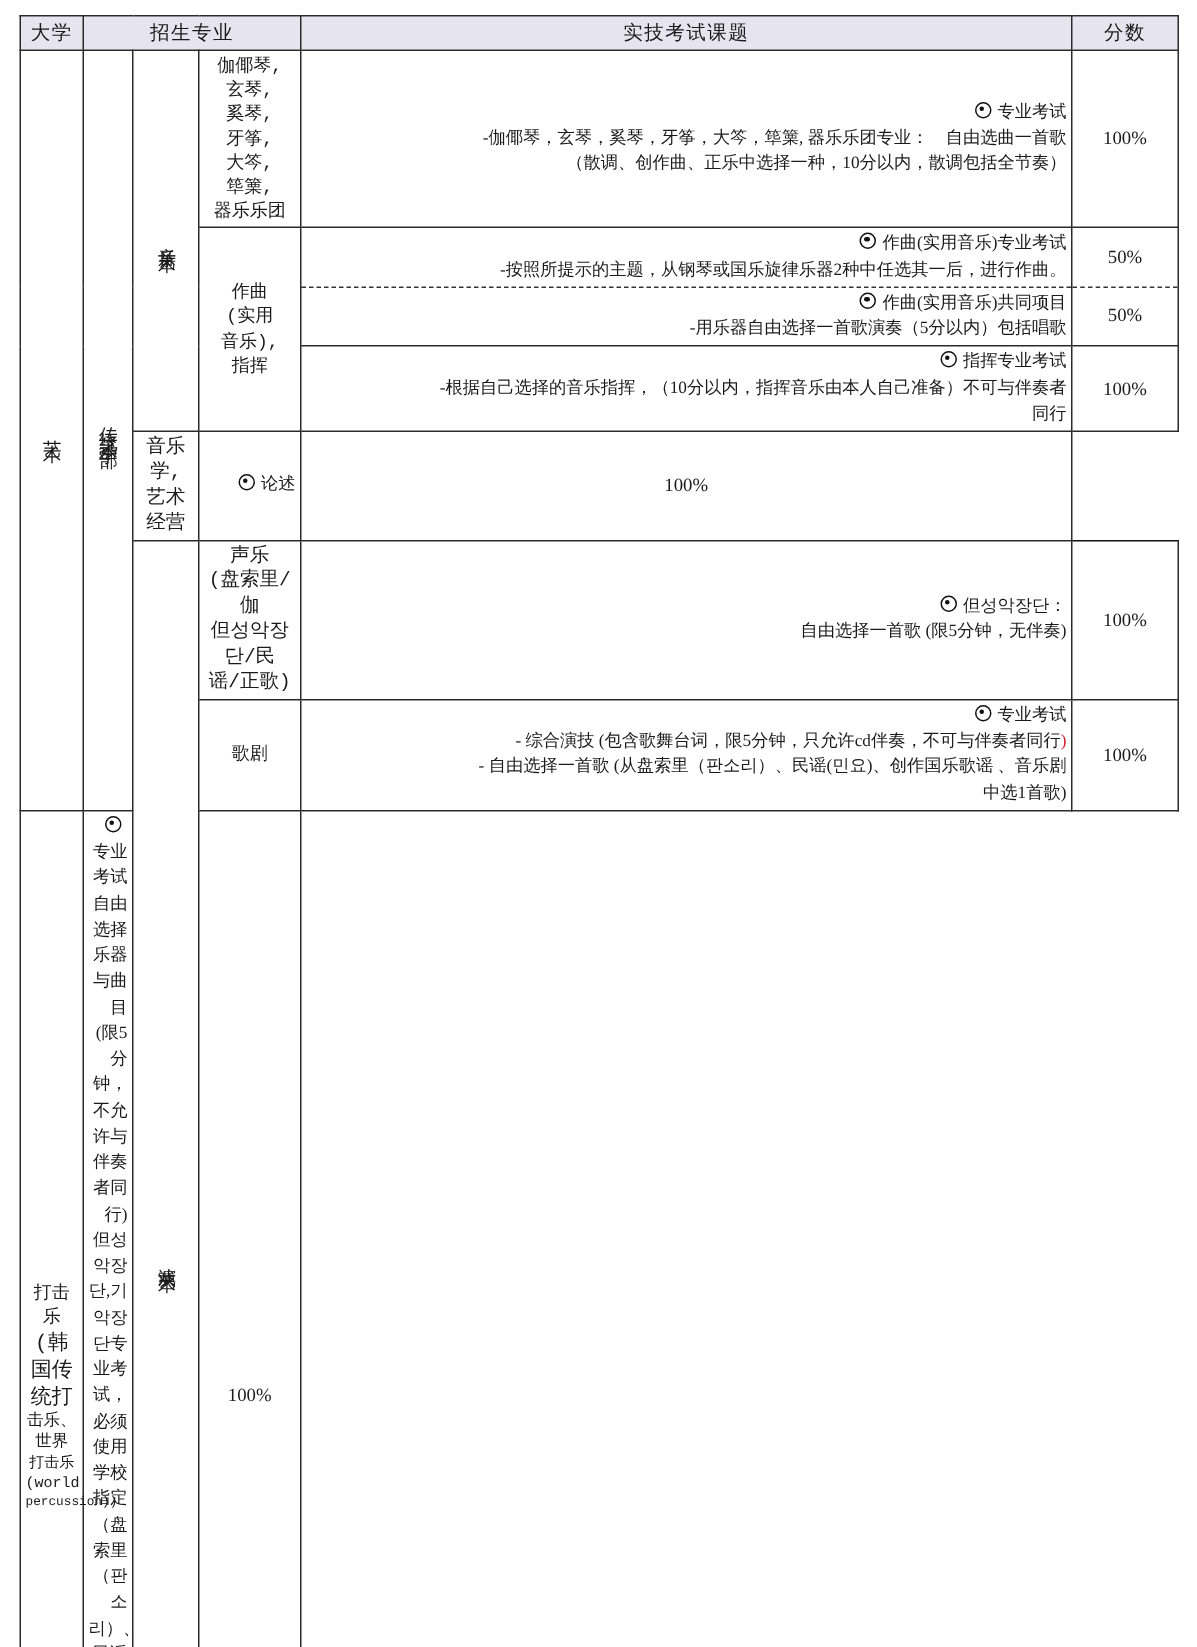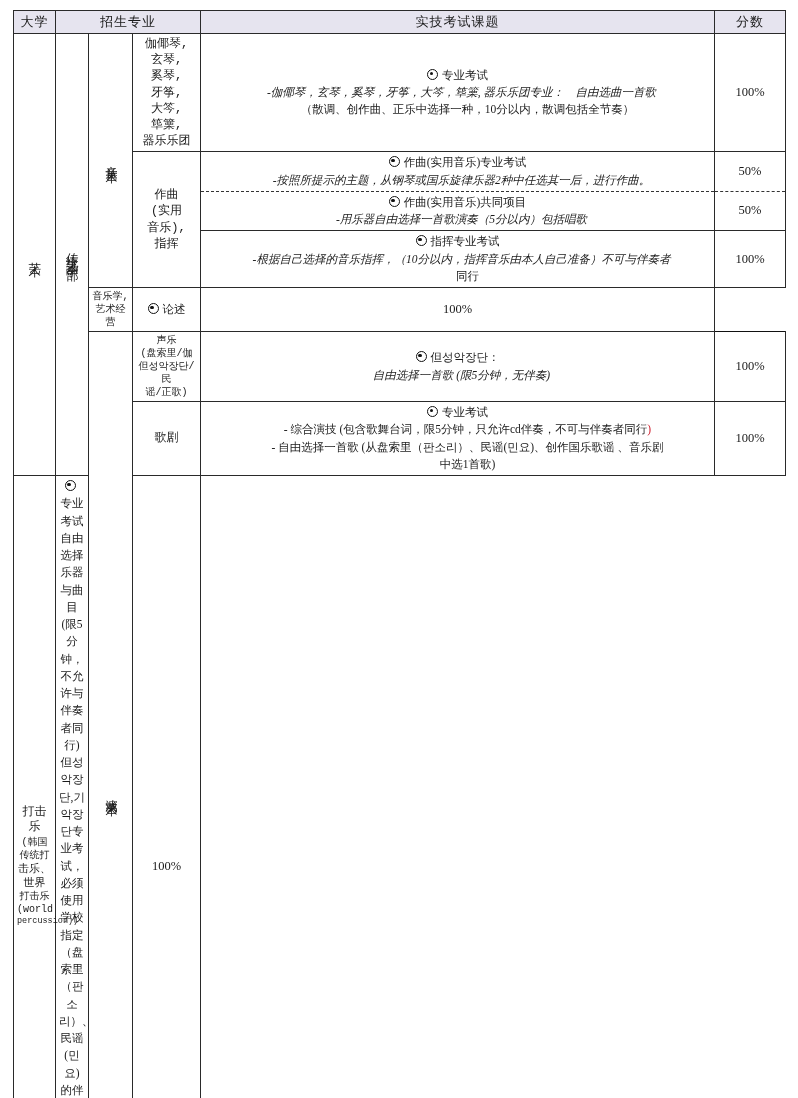--- a/index.html
+++ b/index.html
@@ -78,31 +78,31 @@
   }
 
   
   .center-cell {
     text-align: center;
     font-size: 12px;
     line-height: 1.35;
     font-family: Liberation Mono, monospace;
   }
   .center-cell.small {
-    font-size: 10px;
+    font-size: 13px;
     line-height: 1.3;
   }
   .center-cell.xsmall {
     font-size: 9px;
     line-height: 1.3;
   }
 
   
   .content {
-    text-align: center;
+    text-align: right;
     padding: 4px 6px 5px 7px;
     font-size: 11.5px;
     line-height: 1.5;
     vertical-align: top;
   }
   .content p {
     margin: 0;
   }
   .bullet-line {
     margin: 0 0 1px 0;
@@ -120,21 +120,21 @@
   .radio::after {
     content: "";
     position: absolute;
     left: 1.8px;
     top: 1.8px;
     width: 3.4px;
     height: 3.4px;
     background: #111;
     border-radius: 50%;
   }
-  .ind1 { padding-left: 8px; font-style: italic; }
+  .ind1 { padding-left: 8px; }
   .ind2 { padding-left: 20px; }
   .red { color: #d0202f; }
 
   
   .score {
     text-align: center;
     font-size: 12.5px;
     font-family: "Liberation Serif", serif;
     margin-left: 37px;
   }
@@ -280,21 +280,21 @@
           <p class="ind2"><span>- 综合演技 (包含歌舞台词，限5分钟，只允许cd伴奏，不可与伴奏者同行</span><span class="red">)</span></p>
           <p class="ind2">- 自由选择一首歌 (从盘索里（판소리）、民谣(민요)、创作国乐歌谣 、音乐剧</p>
           <p class="ind2">中选1首歌)</p>
         </td>
         <td class="score thickline-top">100%</td>
       </tr>
 
       <tr>
         <td class="center-cell xsmall thickline-top">
           <div style="font-size:12px">打击乐</div>
-          <div style="font-size:10px">(韩国传统打</div>
+          <div style="font-size:14px">(韩国传统打</div>
           <div style="font-size:11px">击乐、世界</div>
           <div style="font-size:10px">打击乐(world</div>
           <div style="font-size:8.5px">percussion))</div>
         </td>
         <td class="content thickline-top" style="vertical-align:middle">
           <p class="bullet-line">
             <span class="radio"></span><span>专业考试</span>
           </p>
           <p>自由选择乐器与曲目(限5分钟，不允许与伴奏者同行)</p>
           <p>但성악장단,기악장단专业考试，必须使用学校指定（盘索里（판소리）、民谣</p>

